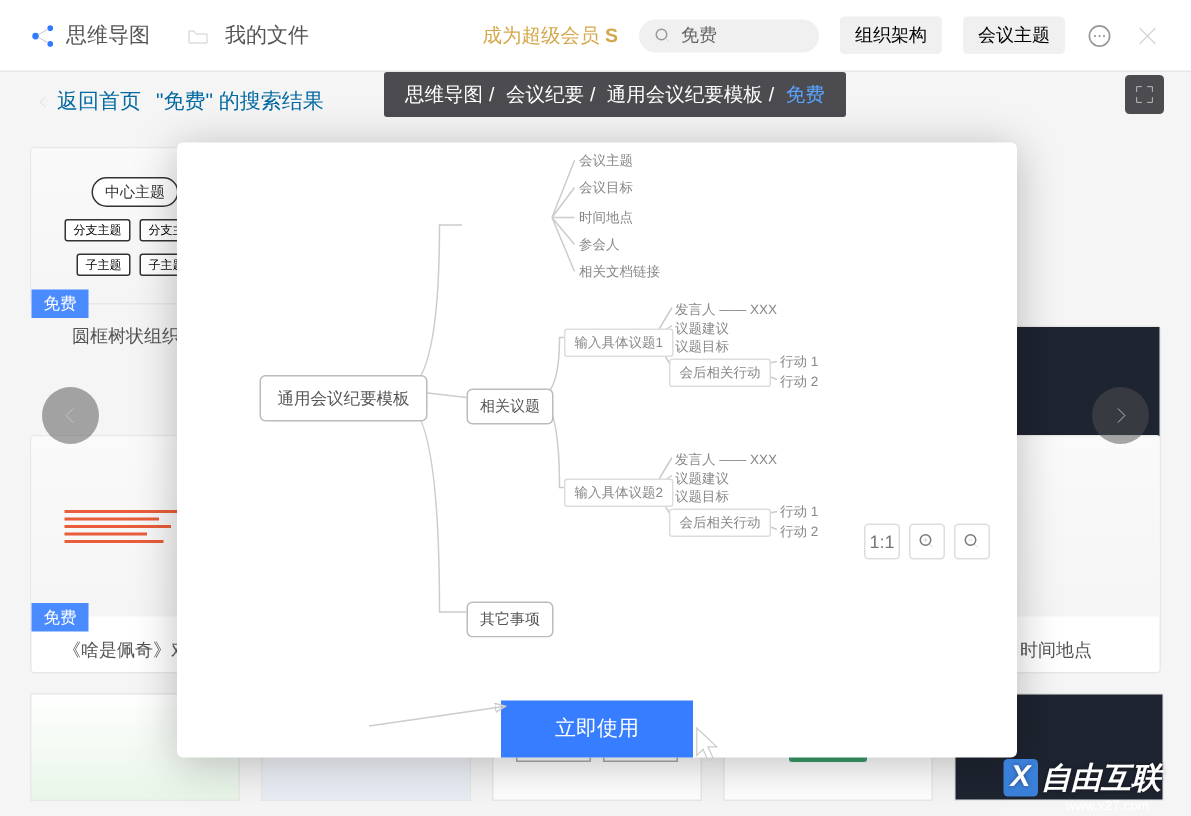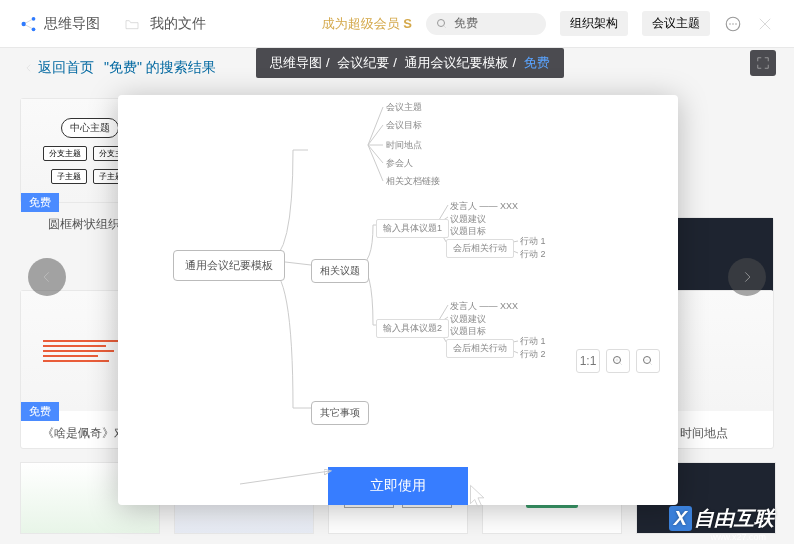--- a/index.html
+++ b/index.html
@@ -39,21 +39,21 @@
 .mini{width:140px;height:72px;background:#fff;border:1px solid #e8e8e8}
 .modal-overlay{position:absolute;top:95px;left:118px;width:560px;height:410px;background:#fff;box-shadow:0 4px 30px rgba(0,0,0,.25);border-radius:4px;z-index:10}
 .modal-content{position:relative;height:330px;padding:20px 30px;overflow:hidden}
 .mm-root{position:absolute;left:55px;top:155px;border:1px solid #bbb;border-radius:4px;padding:7px 11px;font-size:11px;color:#555;background:#fff}
 .mm-lvl1{position:absolute;border:1px solid #bbb;border-radius:4px;padding:4px 8px;font-size:10px;color:#555;background:#fff}
 .mm-n1{left:190px;top:44px}
 .mm-n2{left:193px;top:164px}
 .mm-n3{left:193px;top:306px}
 .mm-lvl2{position:absolute;font-size:9px;color:#888;border:1px solid #ddd;padding:2px 6px;background:#fff;border-radius:2px}
 .mm-txt{position:absolute;font-size:9px;color:#888}
-.use-btn{position:absolute;bottom:0;left:50%;transform:translateX(-50%);width:140px;height:38px;background:#377dff;color:#fff;font-size:14px;display:flex;align-items:center;justify-content:center;cursor:pointer}
+.use-btn{position:absolute;bottom:0;left:50%;transform:translateX(-50%);width:128px;height:38px;background:#377dff;color:#fff;font-size:14px;display:flex;align-items:center;justify-content:center;cursor:pointer}
 .cursor{position:absolute;bottom:-6px;right:-20px;width:20px;height:28px}
 .arrow{position:absolute;bottom:18px;left:-90px;width:100px;height:20px}
 .nav-btn{position:absolute;top:258px;width:38px;height:38px;border-radius:50%;background:rgba(80,80,80,.5);display:flex;align-items:center;justify-content:center;z-index:4}
 .nav-left{left:28px}
 .nav-right{right:28px}
 .zoom-ctrl{position:absolute;right:18px;bottom:52px;display:flex;gap:6px}
 .zoom-btn{width:24px;height:24px;border:1px solid #ddd;border-radius:3px;display:flex;align-items:center;justify-content:center;font-size:12px;color:#777}
 .watermark{position:absolute;bottom:12px;right:20px;font-size:20px;font-weight:700;font-style:italic;color:#fff;text-shadow:0 0 3px rgba(0,0,0,.4);z-index:20;display:flex;align-items:center;gap:2px}
 .watermark-x{background:#3a7fd8;padding:1px 5px;border-radius:3px}
 svg line,svg path{stroke:#ccc;stroke-width:1;fill:none}

